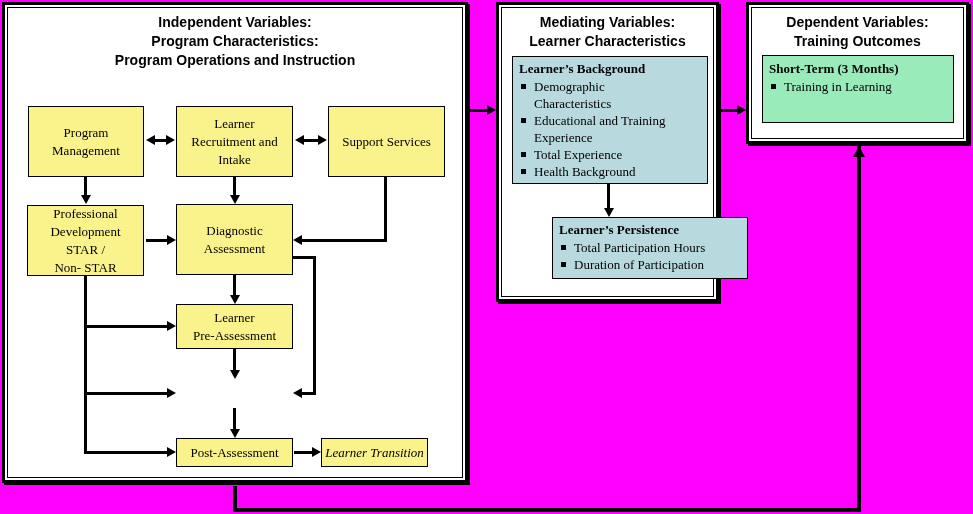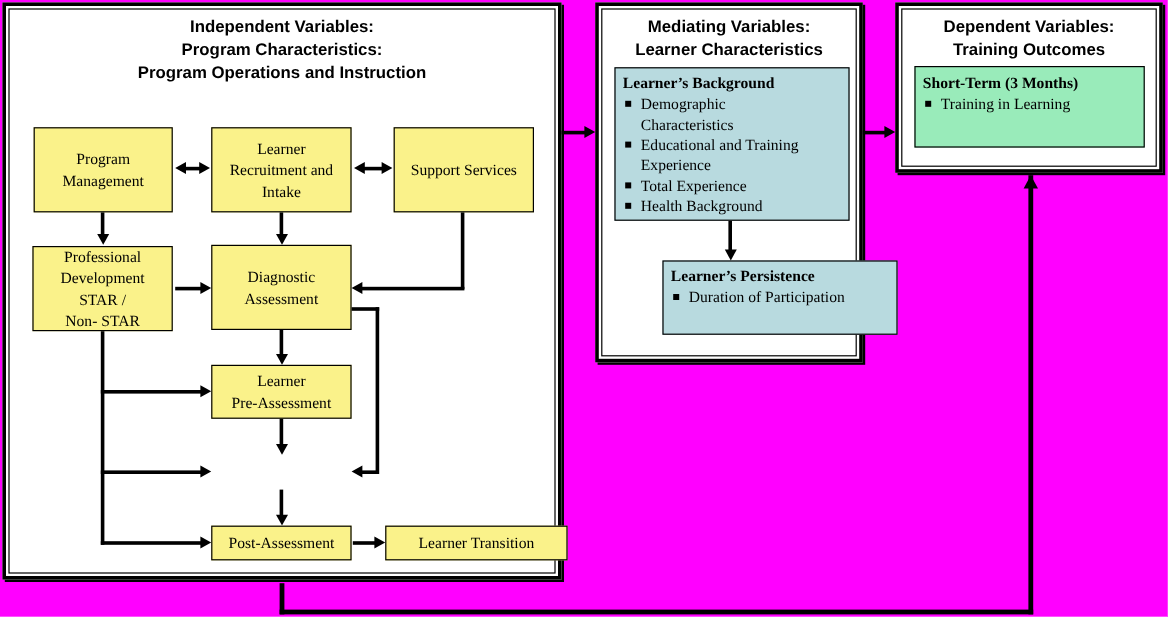--- a/index.html
+++ b/index.html
@@ -79,21 +79,21 @@
     <span class="lbl">Diagnostic
 Assessment</span>
   </div>
   <div class="ybox" style="left:176px;top:304px;width:117px;height:45px;background:#FAF28A;">
     <span class="lbl">Learner
 Pre-Assessment</span>
   </div>
   <div class="ybox" style="left:176px;top:438px;width:117px;height:29px;background:#FAF28A;">
     <span class="lbl">Post-Assessment</span>
   </div>
-  <div class="ybox" style="left:321px;top:438px;width:152px;height:29px;background:#FAF28A;">
+  <div class="ybox" style="left:321px;top:438px;width:107px;height:29px;background:#FAF28A;font-style:italic;">
     <span class="lbl">Learner Transition</span>
   </div>
 
   <div class="cbox" style="left:512px;top:56px;width:196px;height:128px;background:#B8DADF;">
     <div class="hd">Learner’s Background</div>
     <div class="bullet">
         <span class="sq"></span>
         <span class="bt">Demographic
 Characteristics</span>
       </div>
@@ -106,20 +106,24 @@
         <span class="sq"></span>
         <span class="bt">Total Experience</span>
       </div>
     <div class="bullet">
         <span class="sq"></span>
         <span class="bt">Health Background</span>
       </div>
   </div>
   <div class="cbox" style="left:512px;top:217px;width:196px;height:62px;background:#B8DADF;margin-left:40px;">
     <div class="hd">Learner’s Persistence</div>
+    <div class="bullet">
+        <span class="sq"></span>
+        <span class="bt">Total Participation Hours</span>
+      </div>
     <div class="bullet">
         <span class="sq"></span>
         <span class="bt">Duration of Participation</span>
       </div>
   </div>
 
   <div class="cbox" style="left:762px;top:55px;width:192px;height:68px;background:#99EBBA;padding-top:4px;">
     <div class="hd">Short-Term (3 Months)</div>
     <div class="bullet">
         <span class="sq"></span>

